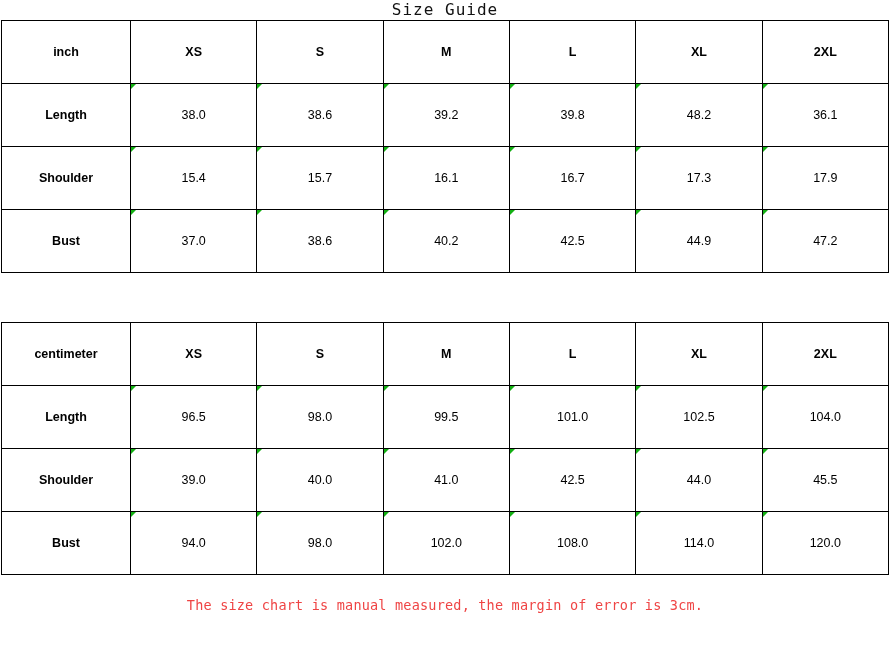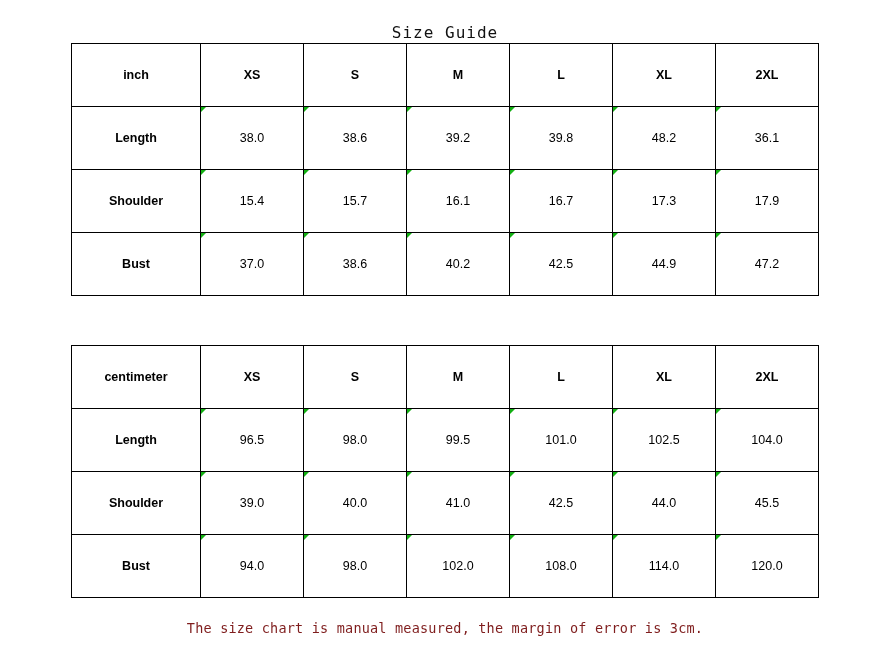--- a/index.html
+++ b/index.html
@@ -19,29 +19,28 @@
     width: 890px;
     height: 672px;
     box-sizing: border-box;
   }
   .title {
     text-align: center;
     font-family: "DejaVu Sans Mono", monospace;
     font-size: 16px;
     letter-spacing: 1px;
     color: #111;
-    padding-top: 23px;
     padding-bottom: 0;
     line-height: 20px;
   }
   .table-wrap {
     padding: 0 1px;
   }
   table.size-table {
-    width: 748px;
+    width: 888px;
     margin: 0 auto;
     border-collapse: collapse;
     table-layout: fixed;
   }
   table.size-table td {
     border: 1px solid #000000;
     text-align: center;
     vertical-align: middle;
     font-size: 12.5px;
     font-weight: bold;
@@ -68,21 +67,21 @@
   .col-head {
     width: 126px;
   }
   .spacer {
     height: 49px;
   }
   .footnote {
     text-align: center;
     font-family: "DejaVu Sans Mono", monospace;
     font-size: 13.5px;
-    color: #7f1d1d;
+    color: #ef4444;
     padding-top: 22px;
     letter-spacing: 0.2px;
   }
 </style>
 </head>
 <body>
 
 <div class="page">
 
   <div class="title">Size Guide</div>

